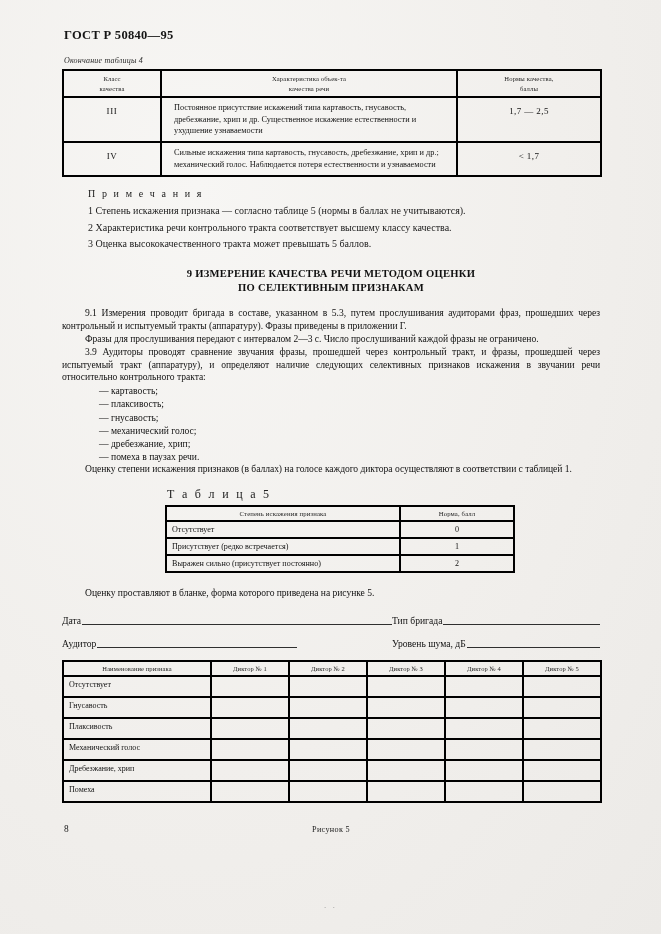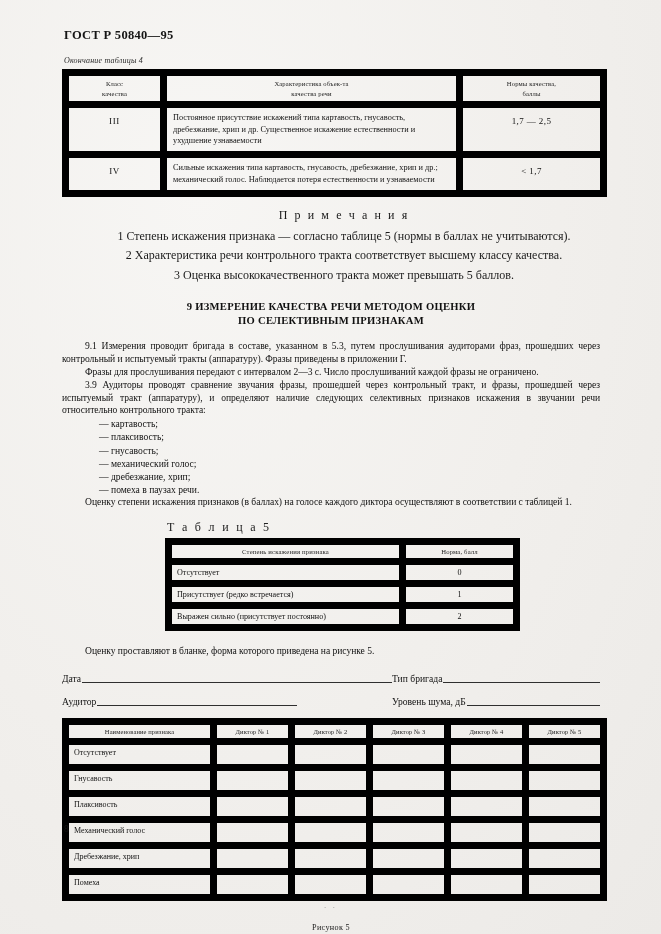--- a/index.html
+++ b/index.html
@@ -50,21 +50,21 @@
     letter-spacing: 0.2px;
   }
 
   
   table.grid {
     border-collapse: collapse;
     width: 100%;
     table-layout: fixed;
   }
   table.grid td, table.grid th {
-    border: 7px solid #000000;
+    border: 2px solid #000000;
     vertical-align: top;
     padding: 3px 5px;
     font-weight: normal;
   }
   .t4 th {
     text-align: center;
     font-size: 6.6px;
     line-height: 1.45;
     letter-spacing: 0.15px;
     padding: 5px 4px 6px;
@@ -80,29 +80,28 @@
     padding-top: 7px;
     font-size: 9px;
     letter-spacing: 0.6px;
   }
   .t4 td.c-norm {
     text-align: center;
     padding-top: 7px;
     font-size: 9px;
     letter-spacing: 0.4px;
   }
-  .t4 td.c-desc { padding: 4px 6px 5px; }
+  .t4 td.c-desc { padding: 4px 12px 5px; }
 
   
   .notes {
     margin: 9px 0 0 26px;
-    font-size: 12px;
+    font-size: 10px;
     line-height: 1.62;
     color: #1a1a1a;
-    text-align: center;
   }
   .notes-title {
     letter-spacing: 2.1px;
     margin-bottom: 1px;
   }
 
   
   h2.section {
     text-align: center;
     font-size: 10.6px;

